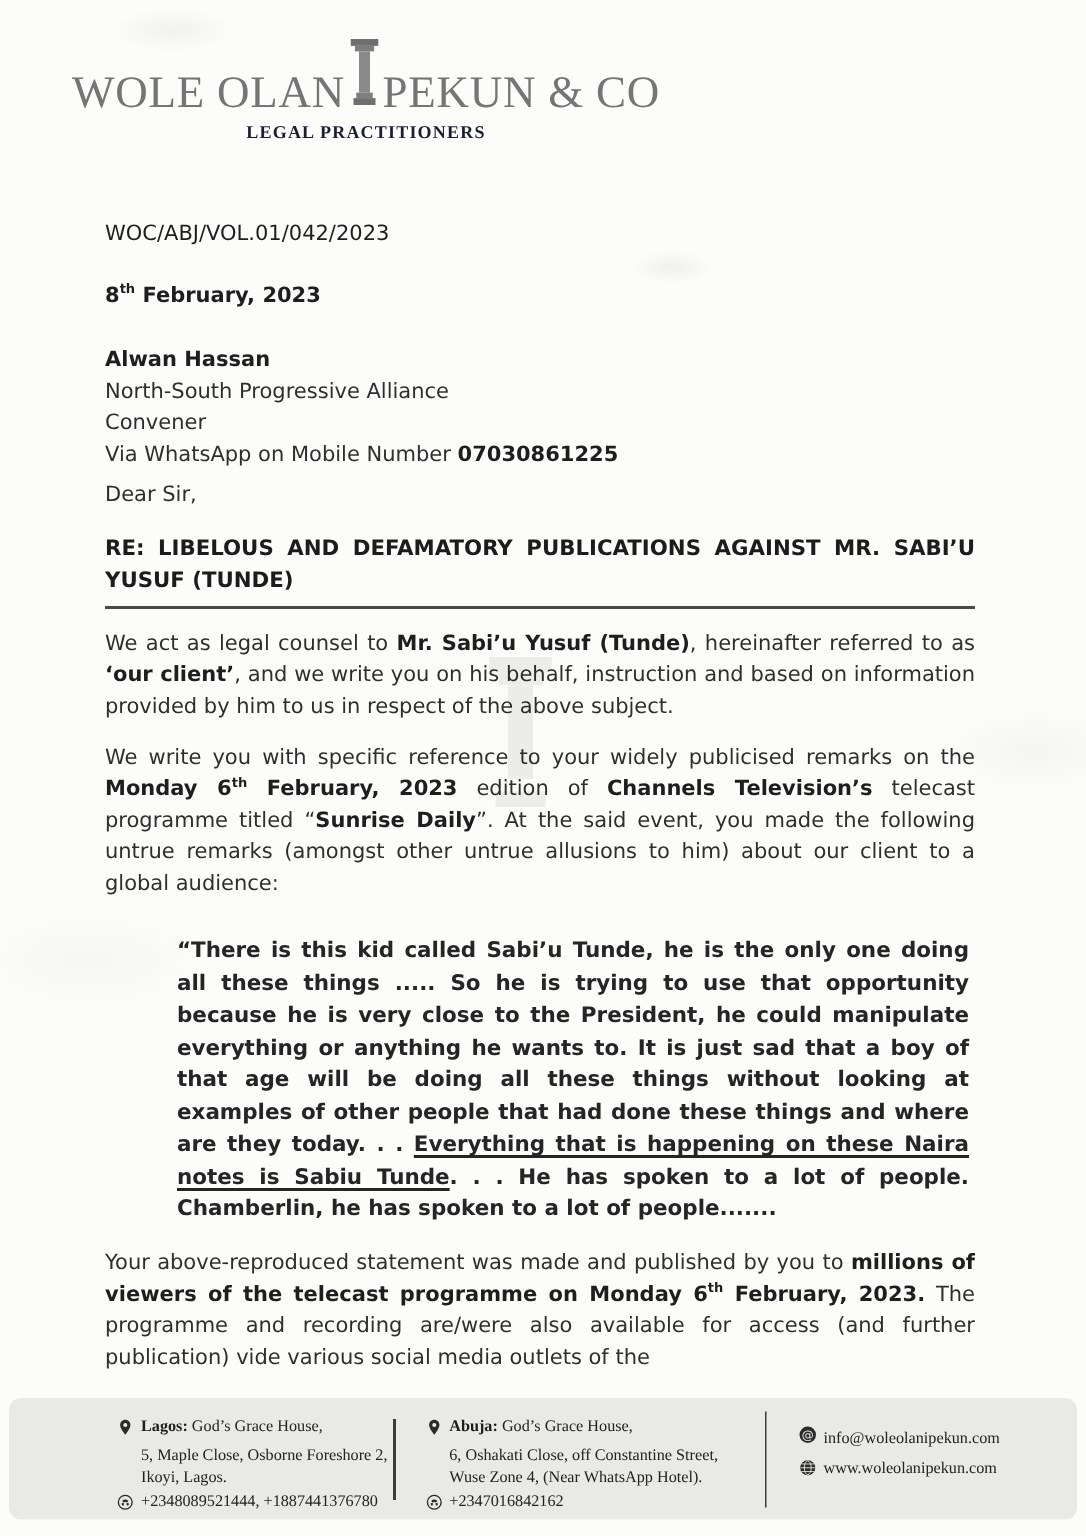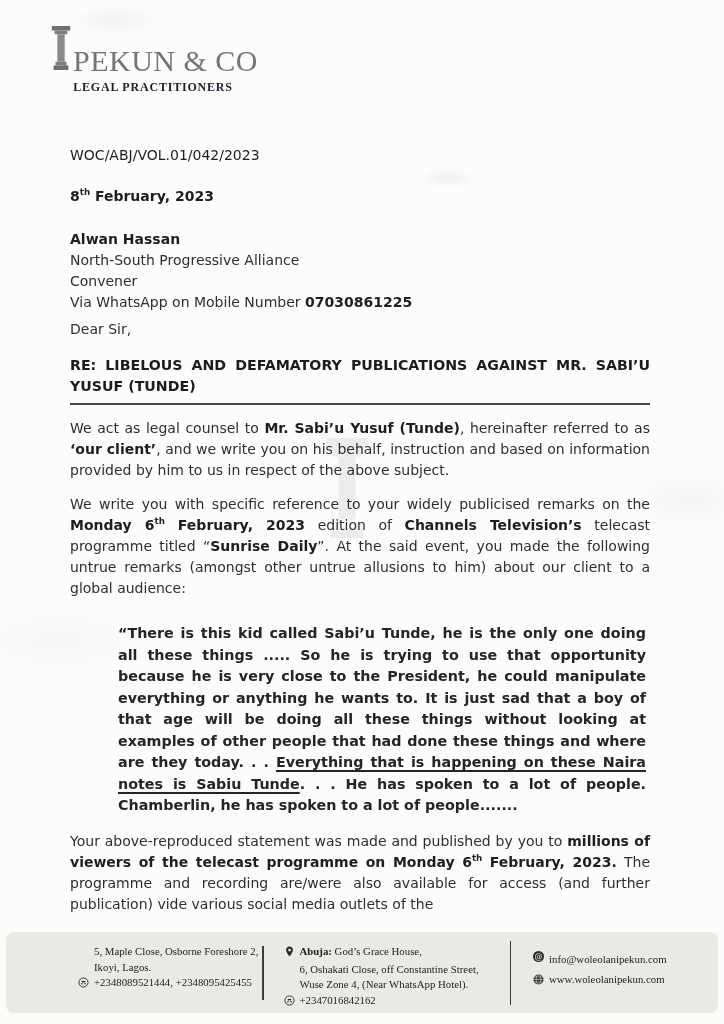--- a/index.html
+++ b/index.html
@@ -80,20 +80,21 @@
     font-family: "DejaVu Sans", sans-serif;
   }
 </style>
 </head>
 <body>
 
 <div class="page">
 
   <div class="letterhead">
     <div class="firm-row">
+      <span>WOLE OLAN</span>
       <span class="pillar">
         <svg width="22" height="44" viewBox="0 0 24 48" aria-hidden="true">
           <rect x="2" y="0" width="20" height="5" fill="#6f6f6f"></rect>
           <rect x="5" y="5" width="14" height="4" fill="#7e7e7e"></rect>
           <rect x="8" y="9" width="8" height="30" fill="#8a8a8a"></rect>
           <rect x="6" y="39" width="12" height="4" fill="#7e7e7e"></rect>
           <rect x="4" y="43" width="16" height="5" fill="#6f6f6f"></rect>
         </svg>
       </span>
       <span>PEKUN &amp; CO</span>
@@ -127,32 +128,41 @@
 
     <div class="para"><span>We act as legal counsel to </span><span class="b">Mr. Sabi’u Yusuf (Tunde)</span><span>, hereinafter referred to as </span><span class="b">‘our client’</span><span>, and we write you on his behalf, instruction and based on information provided by him to us in respect of the above subject.</span></div>
     <div class="para"><span>We write you with specific reference to your widely publicised remarks on the </span><span class="b">Monday 6</span><span class="b"><sup>th</sup></span><span class="b"> February, 2023</span><span> edition of </span><span class="b">Channels Television’s</span><span> telecast programme titled “</span><span class="b">Sunrise Daily</span><span>”. At the said event, you made the following untrue remarks (amongst other untrue allusions to him) about our client to a global audience:</span></div>
     <div class="quote"><span>“There is this kid called Sabi’u Tunde, he is the only one doing all these things ..... So he is trying to use that opportunity because he is very close to the President, he could manipulate everything or anything he wants to. It is just sad that a boy of that age will be doing all these things without looking at examples of other people that had done these things and where are they today. . . </span><span class="u">Everything that is happening on these Naira notes is Sabiu Tunde</span><span>. . . He has spoken to a lot of people. Chamberlin, he has spoken to a lot of people.......</span></div>
     <div class="last-para"><span>Your above-reproduced statement was made and published by you to </span><span class="b">millions of viewers of the telecast programme on Monday 6</span><span class="b"><sup>th</sup></span><span class="b"> February, 2023.</span><span> The programme and recording are/were also available for access (and further publication) vide various social media outlets of the</span></div>
   </div>
 
   <div class="footer">
 
     <div class="f-col f-col1">
+      <div class="f-line">
+        <span class="ic">
+          <svg width="11" height="11" viewBox="0 0 24 24" aria-hidden="true">
+            <path d="M12 1C7.6 1 4.5 4.4 4.5 8.8 4.5 14 12 23 12 23s7.5-9 7.5-14.2C19.5 4.4 16.4 1 12 1z" fill="#2b2b2b"></path>
+            <circle cx="12" cy="8.8" r="3" fill="#e9e9e5"></circle>
+          </svg>
+        </span>
+        <span><span class="b">Lagos:</span><span> God’s Grace House,</span></span>
+      </div>
       <div class="f-indent">5, Maple Close, Osborne Foreshore 2,</div>
       <div class="f-indent">Ikoyi, Lagos.</div>
       <div class="f-line">
         <span class="ic">
           <svg width="11" height="11" viewBox="0 0 24 24" aria-hidden="true">
             <circle cx="12" cy="12" r="10" fill="none" stroke="#2b2b2b" stroke-width="2"></circle>
             <path d="M7.5 10c2.7-2.6 6.3-2.6 9 0l-2 2.4c-1.6-1.2-3.4-1.2-5 0z" fill="#2b2b2b"></path>
             <rect x="7" y="13" width="3" height="3.6" rx="0.9" fill="#2b2b2b"></rect>
             <rect x="14" y="13" width="3" height="3.6" rx="0.9" fill="#2b2b2b"></rect>
           </svg>
         </span>
-        <span>+2348089521444, +2348095425455</span>
+        <span>+2348089521444, +1887441376780</span>
       </div>
     </div>
 
     <div class="f-divider d1"></div>
 
     <div class="f-col f-col2">
       <div class="f-line">
         <span class="ic">
           <svg width="11" height="11" viewBox="0 0 24 24" aria-hidden="true">
             <path d="M12 1C7.6 1 4.5 4.4 4.5 8.8 4.5 14 12 23 12 23s7.5-9 7.5-14.2C19.5 4.4 16.4 1 12 1z" fill="#2b2b2b"></path>

